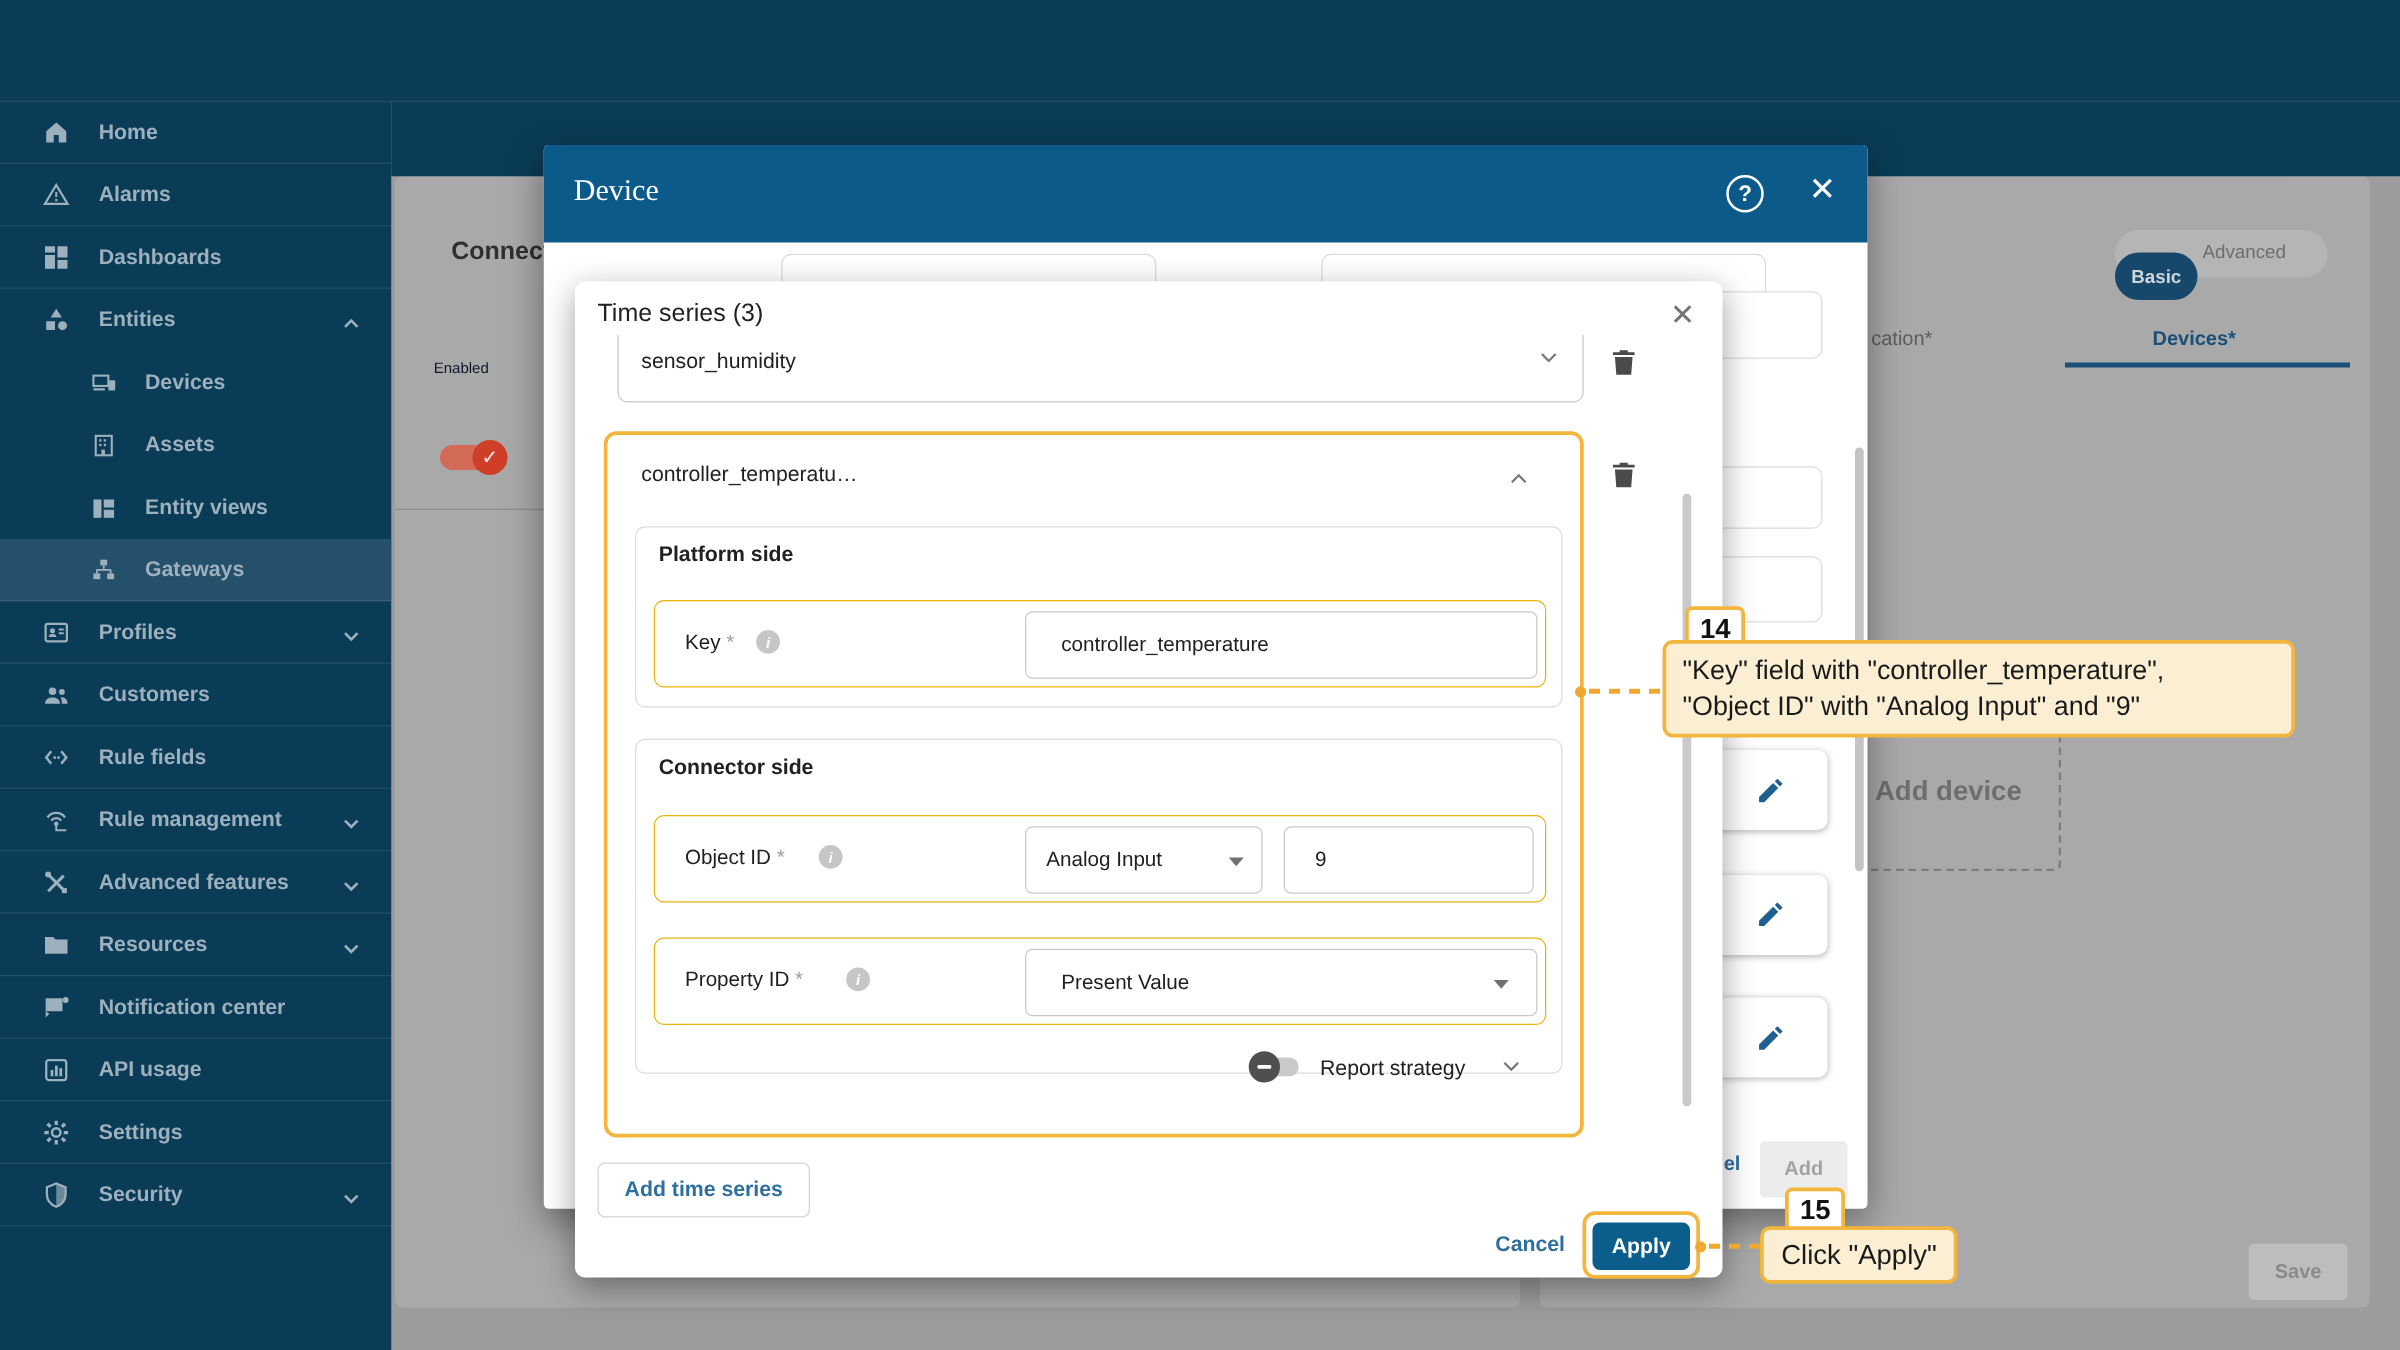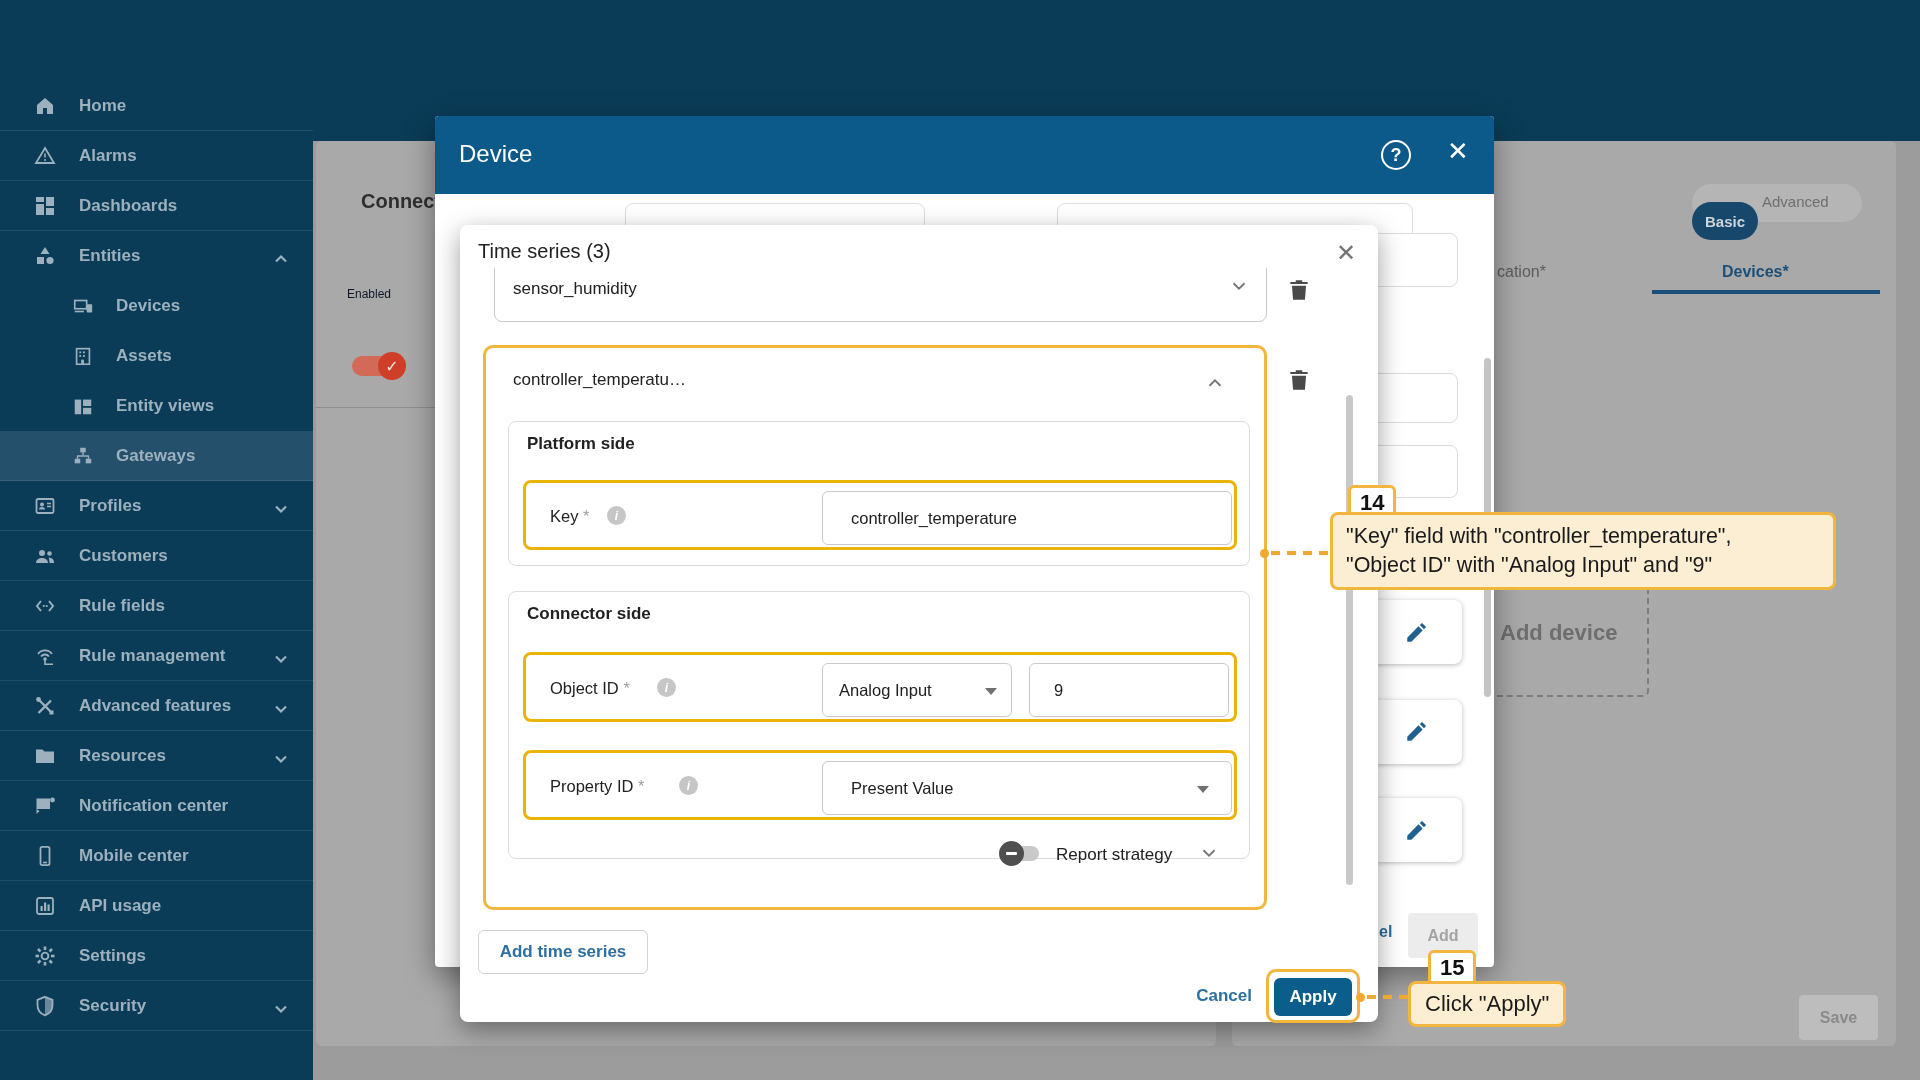--- a/index.html
+++ b/index.html
@@ -51,21 +51,21 @@
   .tab-under{left:1652px;top:290px;width:228px;height:4px;background:#1c4f77;}
   .add-dev-box{left:1491px;top:575px;width:158px;height:122px;border:2px dashed #7d7d7d;border-radius:6px;}
   .add-dev{left:1500px;top:620px;font-size:22px;font-weight:700;color:#6e6e6e;}
   .savebtn{left:1799px;top:995px;width:79px;height:45px;background:#bdbdbd;border-radius:4px;border:none;
            font-size:16px;font-weight:600;color:#8a8a8a;}
 
   
   .modal{left:435px;top:116px;width:1059px;height:851px;background:#fff;border-radius:4px;
          box-shadow:0 10px 30px rgba(0,0,0,.4);z-index:20;}
   .mhead{left:0;top:0;width:1059px;height:78px;background:#0c5a8a;border-radius:4px 4px 0 0;}
-  .mtitle{left:24px;top:24px;font-size:24px;font-weight:500;color:#fff;}
+  .mtitle{left:24px;top:24px;font-size:24px;font-weight:500;color:#fff;font-family:Liberation Serif, serif;}
   .mhelp{left:946px;top:24px;width:30px;height:30px;border:2px solid #fff;border-radius:50%;color:#fff;
          font-size:18px;font-weight:700;display:flex;align-items:center;justify-content:center;}
   .mclose{left:1012px;top:22px;font-size:26px;color:#fff;line-height:1;}
   .frag{border:1px solid #dcdcdc;border-radius:8px;background:#fff;}
   .pcard{background:#fff;border-radius:8px;box-shadow:0 1px 5px rgba(0,0,0,.28);}
   .mscroll{left:1049px;top:242px;width:7px;height:339px;background:#c4c4c4;border-radius:4px;}
   .m-el{left:944px;top:807px;font-size:16px;font-weight:600;color:#2e6f9e;}
   .m-add{left:973px;top:797px;width:70px;height:45px;background:#ececec;border:none;border-radius:4px;
          font-size:16px;font-weight:600;color:#a3a3a3;}
 
@@ -75,21 +75,21 @@
   .ptitle{left:18px;top:15px;font-size:20px;font-weight:500;color:#212121;}
   .pclose{left:876px;top:16px;font-size:24px;font-weight:700;color:#757575;line-height:1;}
   .pclip{left:0;top:43px;width:918px;height:660px;overflow:hidden;}
   .srow2{left:34px;top:-16px;width:773px;height:70px;border:1px solid #c8c8c8;border-radius:8px;}
   .srow2 .nm{position:absolute;left:18px;top:26px;font-size:17px;color:#212121;}
   .trash{color:#4a4a4a;}
   .ycard{left:23px;top:77px;width:784px;height:565px;border:3px solid #f2b53e;border-radius:10px;background:#fff;}
   .yhead{left:27px;top:22px;font-size:17px;color:#212121;}
   .fcard{border:1px solid #dcdcdc;border-radius:8px;background:#fff;}
   .fcard .ft{position:absolute;left:18px;top:12px;font-size:17px;font-weight:600;color:#212121;}
-  .frow{position:absolute;border:3px solid #eab308;border-radius:8px;background:#fff;}
+  .frow{position:absolute;border:1px solid #eab308;border-radius:8px;background:#fff;}
   .flabel{position:absolute;left:24px;top:24px;font-size:16.5px;color:#212121;}
   .req{color:#9e9e9e;}
   .info{position:absolute;top:23px;width:19px;height:19px;border-radius:50%;background:#c6c6c6;color:#fff;
         font-size:12px;font-weight:700;display:flex;align-items:center;justify-content:center;font-style:italic;}
   .fin{position:absolute;top:8px;height:54px;border:1px solid #c9c9c9;border-radius:6px;background:#fff;
        display:flex;align-items:center;font-size:16.5px;color:#212121;}
   .caret{position:absolute;width:0;height:0;border-left:6px solid transparent;border-right:6px solid transparent;
          border-top:7px solid #707070;}
   .tog-track{position:absolute;left:517px;top:498px;width:36px;height:15px;border-radius:8px;background:#c9c9c9;}
   .tog-thumb{position:absolute;left:513px;top:493px;width:25px;height:25px;border-radius:50%;background:#4f4f4f;
@@ -319,29 +319,20 @@
         </span>
       </div>
       <div class="srow div">
         <span>
           <svg width="24" height="24" viewBox="0 0 24 24">
             <path d="M3.5 4.5 H17 V15 H3.5 Z M3.5 15 V20 L6.5 17" fill="currentColor"></path>
             <circle cx="19.5" cy="6" r="2.4" fill="currentColor"></circle>
           </svg>
         </span>
         <span class="lbl">Notification center</span>
-      </div>
-      <div class="srow div">
-        <span>
-          <svg width="24" height="24" viewBox="0 0 24 24">
-            <rect x="7.5" y="2.8" width="9" height="18.4" rx="1.6" fill="none" stroke="currentColor" stroke-width="1.8"></rect>
-            <path d="M10 18.5h4" stroke="currentColor" stroke-width="1.6"></path>
-          </svg>
-        </span>
-        <span class="lbl">Mobile center</span>
       </div>
       <div class="srow div">
         <span>
           <svg width="24" height="24" viewBox="0 0 24 24">
             <rect x="4" y="4" width="16" height="16" rx="2" fill="none" stroke="currentColor" stroke-width="1.8"></rect>
             <g fill="currentColor">
               <rect x="7.5" y="12" width="2.2" height="5"></rect>
               <rect x="11" y="8.5" width="2.2" height="8.5"></rect>
               <rect x="14.5" y="10.5" width="2.2" height="6.5"></rect>
             </g>

